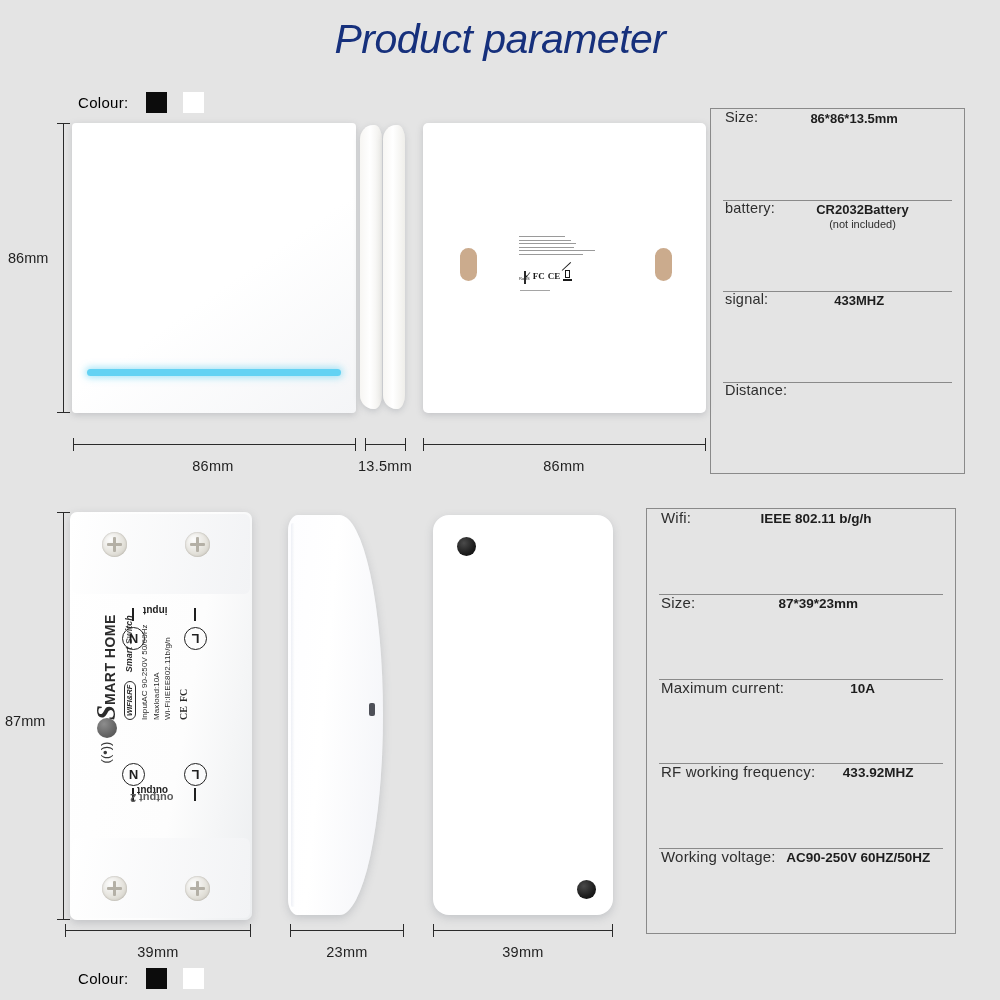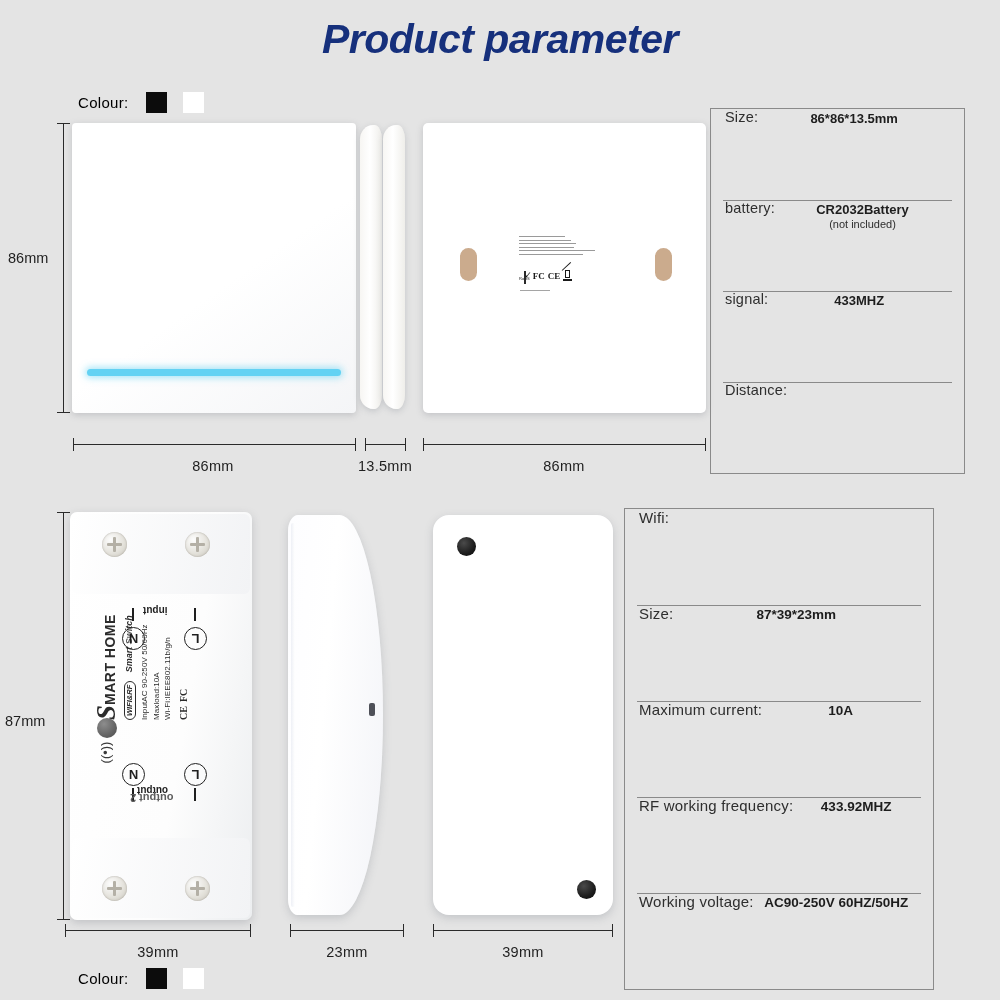--- a/index.html
+++ b/index.html
@@ -14,21 +14,21 @@
   }
 
   
   .title {
     position: absolute;
     top: 16px;
     left: 0;
     width: 1000px;
     text-align: center;
     font-size: 41px;
-    font-weight: bold;
+    font-weight: normal;
     font-style: italic;
     color: #16307c;
     letter-spacing: -0.5px;
   }
 
   
   .colour-row { position: absolute; display: flex; align-items: center; }
   .colour-label { font-size: 15px; color: #000000; margin-right: 18px; letter-spacing: 0.3px; }
   .swatch { width: 21px; height: 21px; display: inline-block; }
   .swatch.black { background: #0c0c0c; margin-right: 16px; }
@@ -39,21 +39,21 @@
 
   
   .spec-table {
     position: absolute;
     border: 1.5px solid #8a8a8a;
     background: transparent;
     display: flex;
     flex-direction: column;
   }
   #spec-top { left: 710px; top: 108px; width: 255px; height: 366px; }
-  #spec-bottom { left: 624px; top: 508px; width: 310px; height: 482px; }
+  #spec-bottom { left: 646px; top: 508px; width: 310px; height: 426px; }
 
   .spec-row {
     flex: 1;
     display: flex;
     position: relative;
     padding: 0 14px;
   }
   .spec-row + .spec-row::before {
     content: "";
     position: absolute;
@@ -508,20 +508,23 @@
   <div class="sidebtn"></div>
 </div>
 
 <div class="stage" id="sw-top"></div>
 <div class="top-screw" id="top-screw-1"></div>
 <div class="top-screw" id="top-screw-2"></div>
 
 <div class="spec-table" id="spec-bottom">
   <div class="spec-row">
     <span class="spec-key">Wifi:</span>
+    <span class="spec-val-wrap">
+      <span class="spec-val">IEEE 802.11 b/g/h</span>
+    </span>
   </div>
   <div class="spec-row">
     <span class="spec-key">Size:</span>
     <span class="spec-val-wrap">
       <span class="spec-val">87*39*23mm</span>
     </span>
   </div>
   <div class="spec-row">
     <span class="spec-key">Maximum current:</span>
     <span class="spec-val-wrap">

